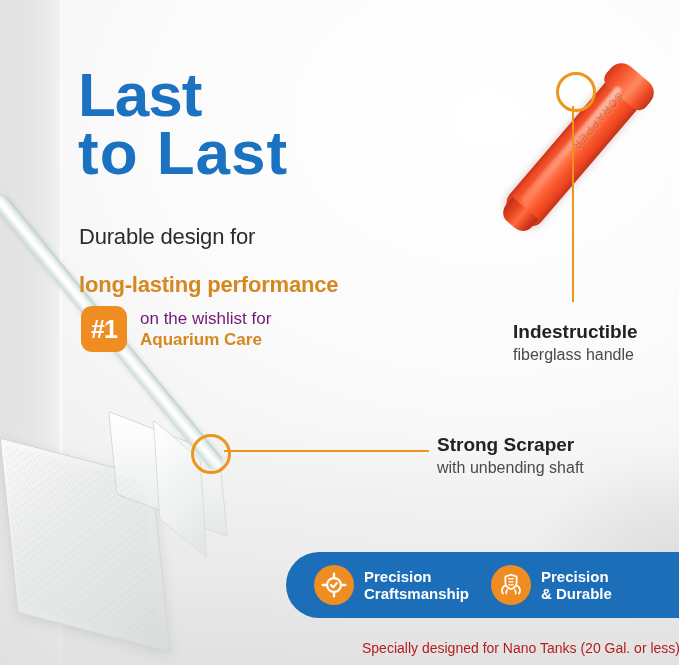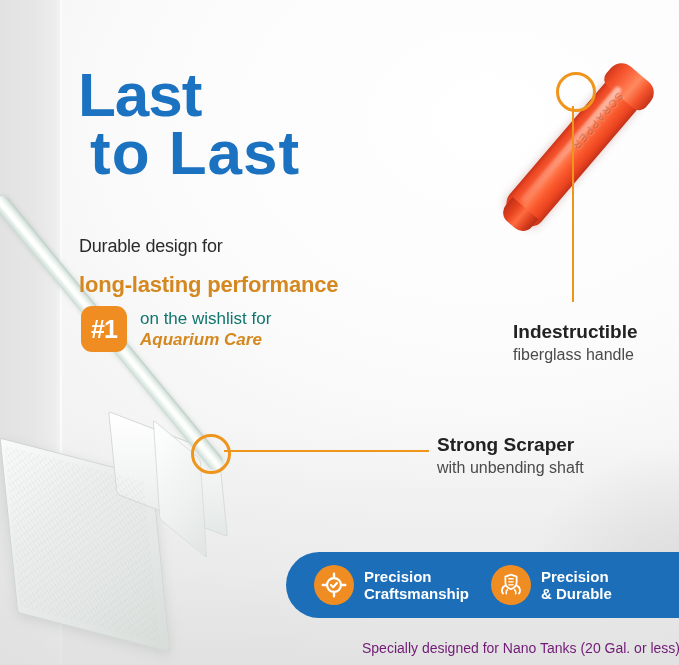--- a/index.html
+++ b/index.html
@@ -202,27 +202,27 @@
   .headline {
     position: absolute;
     left: 78px;
     top: 66px;
     font-size: 62px;
     line-height: 0.93;
     font-weight: bold;
     color: #1b72c0;
     letter-spacing: -1px;
   }
-  .headline .line2 { display: block; letter-spacing: 1px; margin-left: 12px; }
+  .headline .line2 { display: block; letter-spacing: 1px; }
 
   .sub1 {
     position: absolute;
     left: 79px;
-    top: 236px;
-    font-size: 18px;
+    top: 224px;
+    font-size: 22px;
     color: #2b2b2b;
     letter-spacing: -0.2px;
   }
   .sub2 {
     position: absolute;
     left: 79px;
     top: 272px;
     font-size: 22px;
     font-weight: bold;
     color: #d4881f;
@@ -246,30 +246,29 @@
     align-items: center;
     justify-content: center;
     color: #ffffff;
     font-size: 25px;
     font-weight: bold;
     letter-spacing: -1px;
   }
   .badge-text .bt1 {
     display: block;
     font-size: 17px;
-    color: #0f766e;
+    color: #701a75;
     line-height: 1.25;
   }
   .badge-text .bt2 {
     display: block;
     font-size: 17px;
     font-weight: bold;
     color: #d4881f;
     line-height: 1.25;
-    font-style: italic;
   }
 
   
   .callout { position: absolute; }
   .callout .c-title {
     display: block;
     font-size: 19px;
     font-weight: bold;
     color: #222222;
     line-height: 1.3;
@@ -319,21 +318,21 @@
     line-height: 1.16;
     white-space: nowrap;
   }
   .feature-label span { display: block; }
 
   .footnote {
     position: absolute;
     left: 362px;
     top: 640px;
     font-size: 14px;
-    color: #701a75;
+    color: #b91c1c;
     white-space: nowrap;
   }
 </style>
 </head>
 <body>
 
 <div class="canvas">
 
   <div class="bg-base"></div>
   <div class="bg-left-panel"></div>

